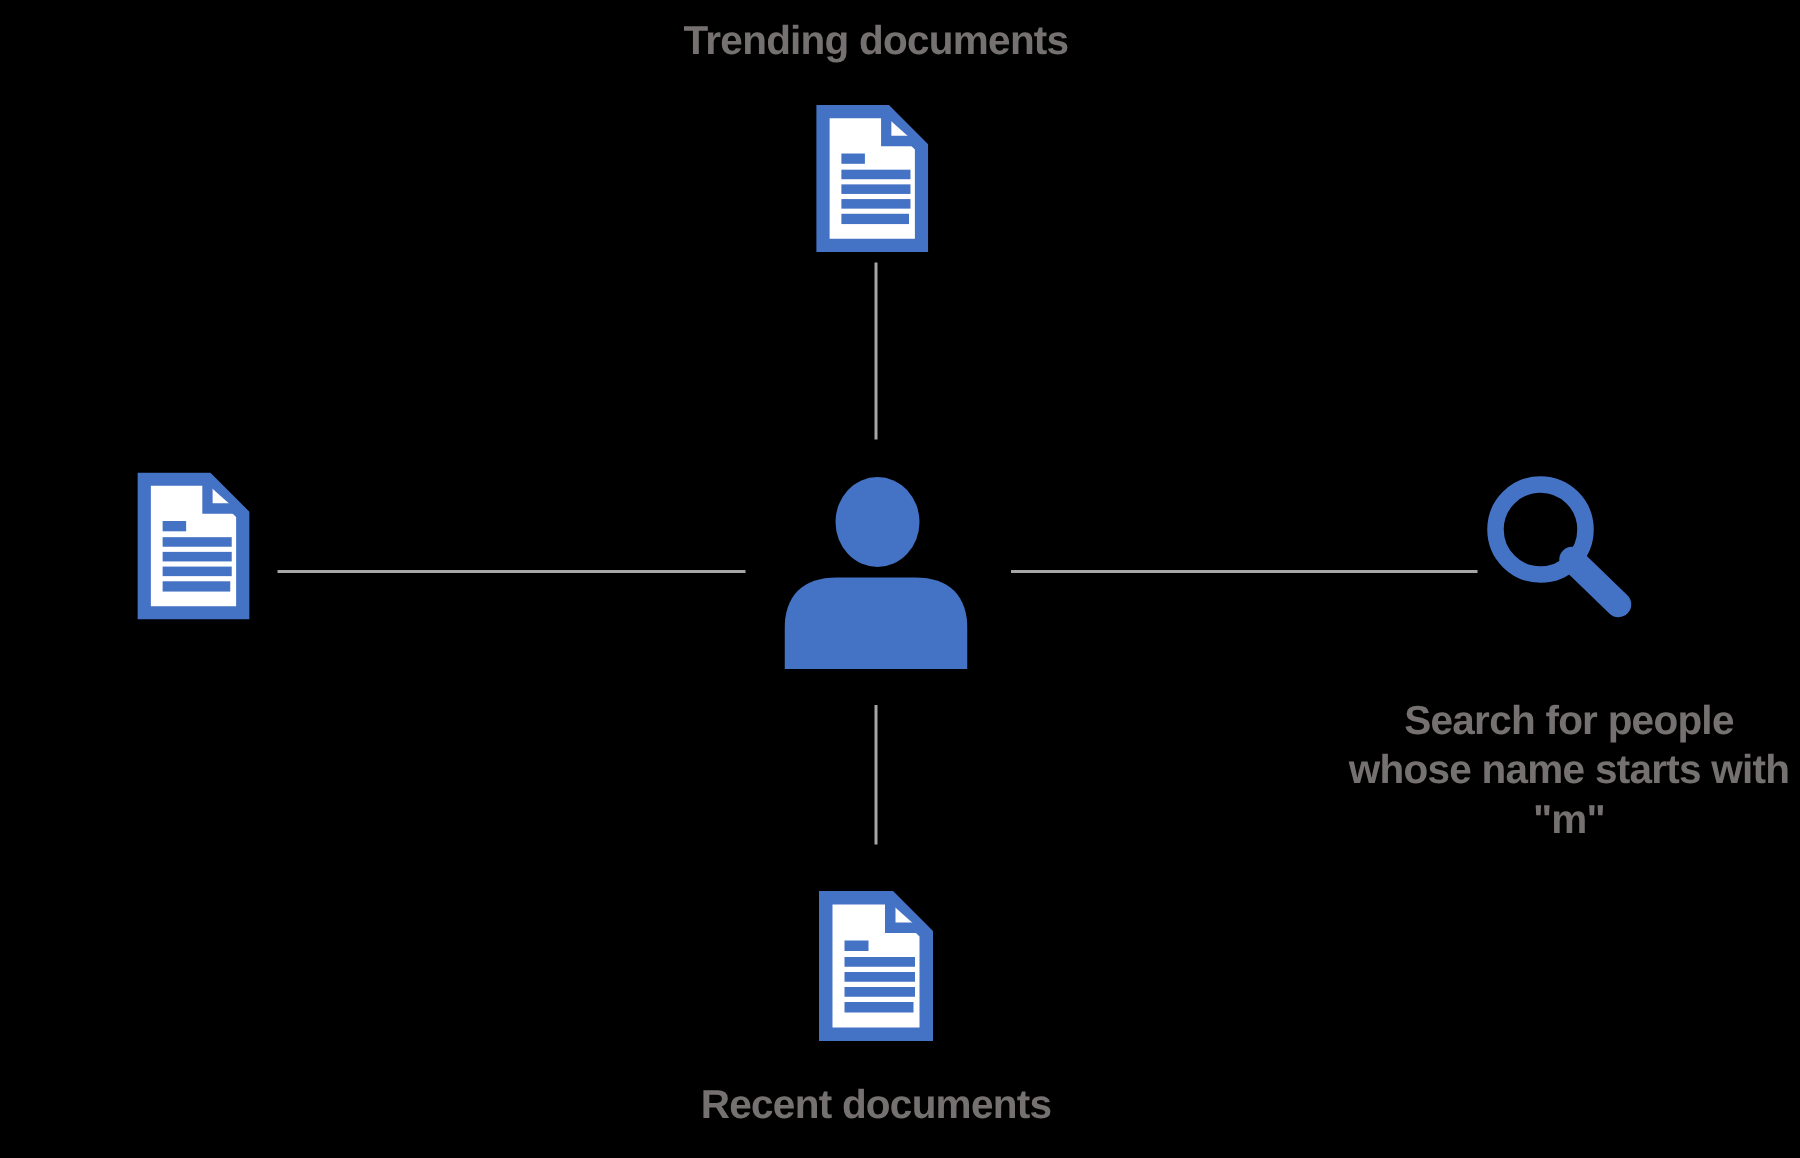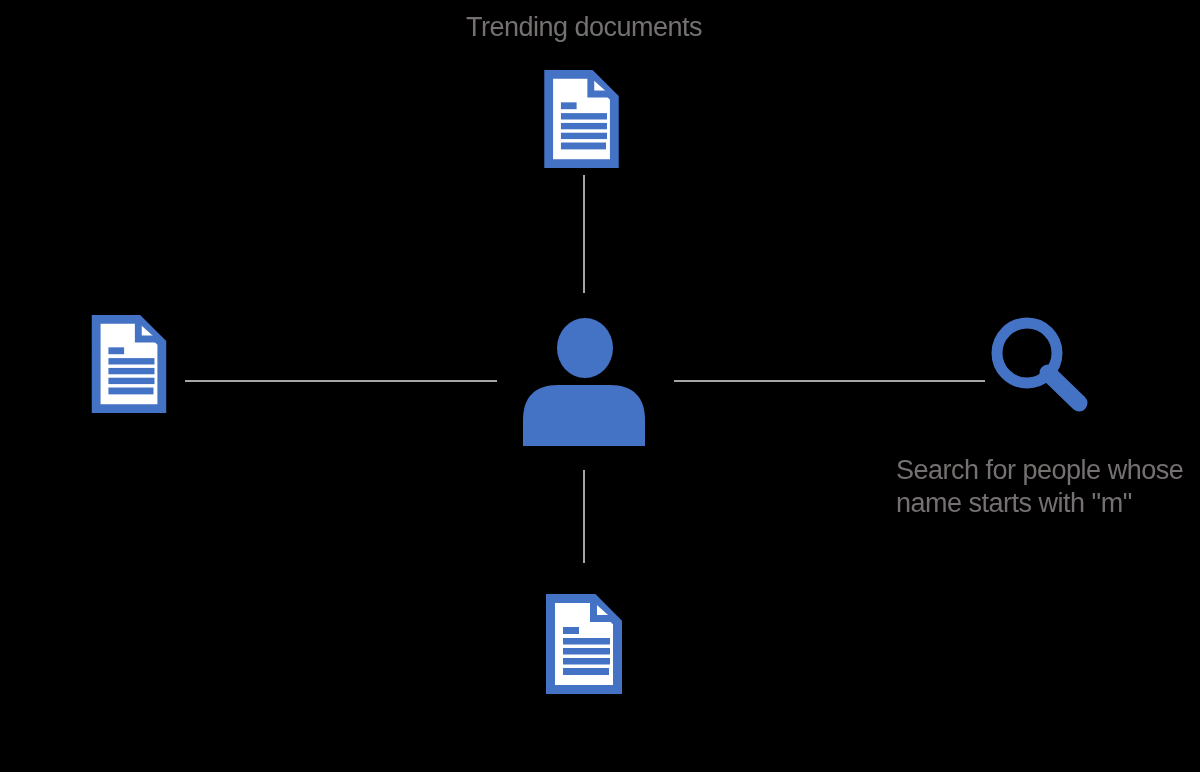--- a/index.html
+++ b/index.html
@@ -35,28 +35,28 @@
   #icon-doc-left   { left: 90px;  top: 315px; width: 78px;  height: 98px;  }
   #icon-doc-bottom { left: 545px; top: 594px; width: 78px;  height: 100px; }
   #icon-person     { left: 523px; top: 318px; width: 122px; height: 128px; }
   #icon-search     { left: 987px; top: 313px; width: 104px; height: 104px; }
   .icon-box svg { display: block; width: 100%; height: 100%; }
 
   .node-label {
     position: absolute;
     color: #767171;
     font-size: 27px;
-    font-weight: 400;
+    font-weight: 700;
     letter-spacing: -0.5px;
     line-height: 33px;
     white-space: nowrap;
   }
   #label-top    { left: 584px; top: 11px;  transform: translateX(-50%); }
   #label-left   { left: 18px;  top: 448px; }
-  #label-right  { left: 896px; top: 454px; width: 300px; white-space: normal; }
+  #label-right  { left: 896px; top: 464px; width: 300px; white-space: normal; text-align: center; }
   #label-bottom { left: 584px; top: 720px; transform: translateX(-50%); }
 </style>
 </head>
 <body>
 
 <div class="canvas">
 
   <div class="connector v" id="conn-top"></div>
   <div class="connector h" id="conn-left"></div>
   <div class="connector h" id="conn-right"></div>
@@ -106,14 +106,15 @@
     <svg viewBox="0 0 76 100" xmlns="http://www.w3.org/2000/svg">
       <path d="M4.5,4.5 H47.5 L71.5,28.5 V95.5 H4.5 Z" fill="#ffffff" stroke="#4472C4" stroke-width="9" stroke-linejoin="miter"></path>
       <path d="M47.5,8 V24.5 H66" fill="#ffffff" stroke="#4472C4" stroke-width="7"></path>
       <rect x="17" y="33" width="16" height="7" fill="#4472C4"></rect>
       <rect x="17" y="44" width="47" height="6.5" fill="#4472C4"></rect>
       <rect x="17" y="54" width="47" height="6.5" fill="#4472C4"></rect>
       <rect x="17" y="64" width="47" height="6.5" fill="#4472C4"></rect>
       <rect x="17" y="74" width="46" height="7" fill="#4472C4"></rect>
     </svg>
   </div>
+  <div class="node-label" id="label-bottom">Recent documents</div>
 
 </div>
 
 </body></html>

